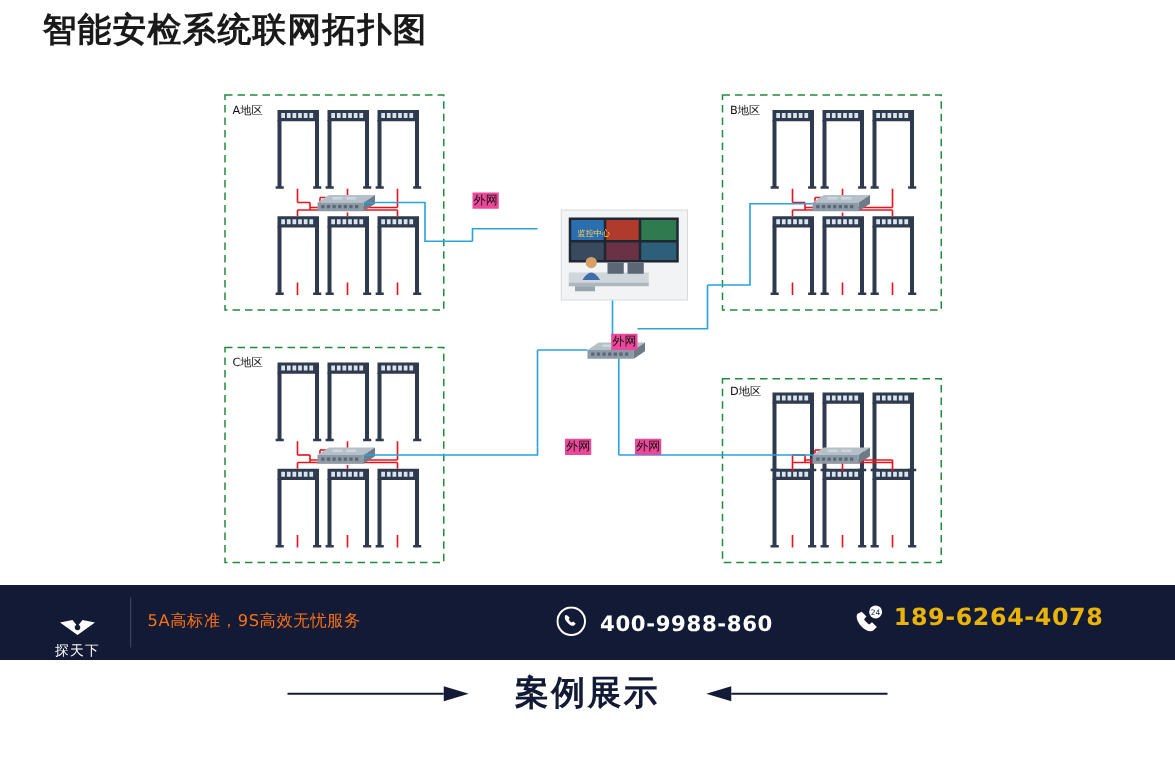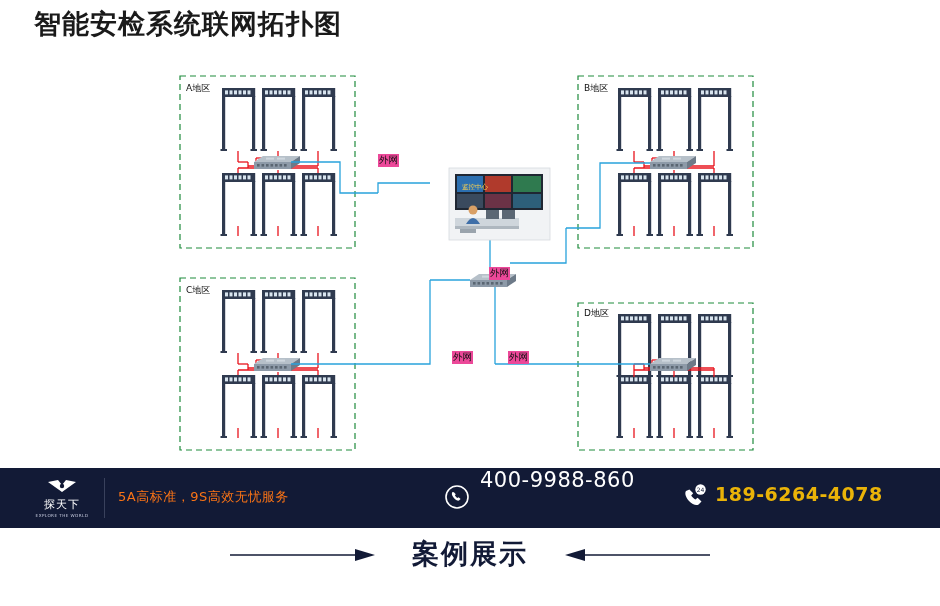--- a/index.html
+++ b/index.html
@@ -28,36 +28,36 @@
     color:#111;
     background:#ec4899;
     padding:0 1px;
   }
   
   #footer{
     position:absolute;left:0;top:468px;width:940px;height:60px;
     background:#121a36;
   }
   #footer .brandbox{
-    position:absolute;left:30px;top:8px;width:64px;height:44px;
+    position:absolute;left:30px;top:24px;width:64px;height:44px;
     color:#fff;text-align:center;
   }
   #footer .brandbox .bname{
     font-size:11px;letter-spacing:1px;margin-top:1px;
   }
   #footer .brandbox .bsub{
     font-size:4.2px;letter-spacing:.4px;color:#c9cde0;margin-top:1px;
   }
   #footer .slogan{
     position:absolute;left:118px;top:20px;
     font-size:13px;color:#f97316;letter-spacing:.5px;
   }
   #footer .phone1{
-    position:absolute;left:480px;top:0;
-    font-size:21px;color:#ffffff;font-weight:normal;letter-spacing:.5px;
+    position:absolute;left:480px;top:22px;
+    font-size:17px;color:#ffffff;font-weight:bold;letter-spacing:.5px;
   }
   #footer .phone2{
     position:absolute;left:715px;top:15px;
     font-size:19px;color:#eab308;font-weight:bold;letter-spacing:.5px;
   }
   .ficon{position:absolute;}
   
   #solution{
     position:absolute;left:0;top:528px;width:940px;height:55px;background:#fff;
   }

